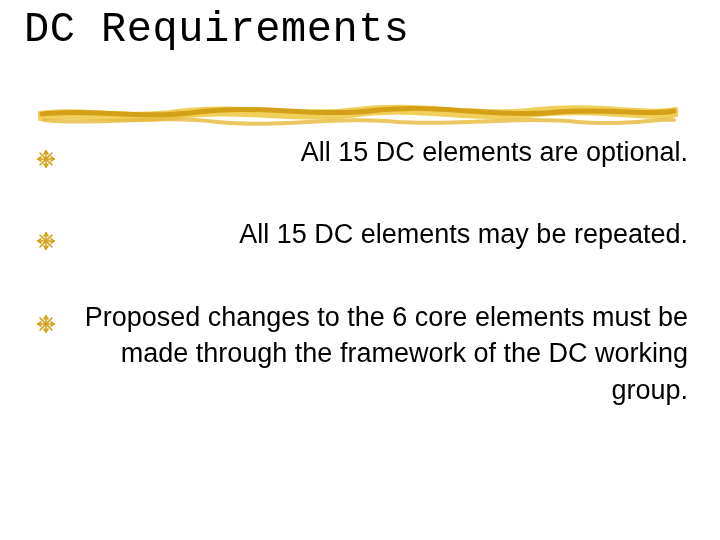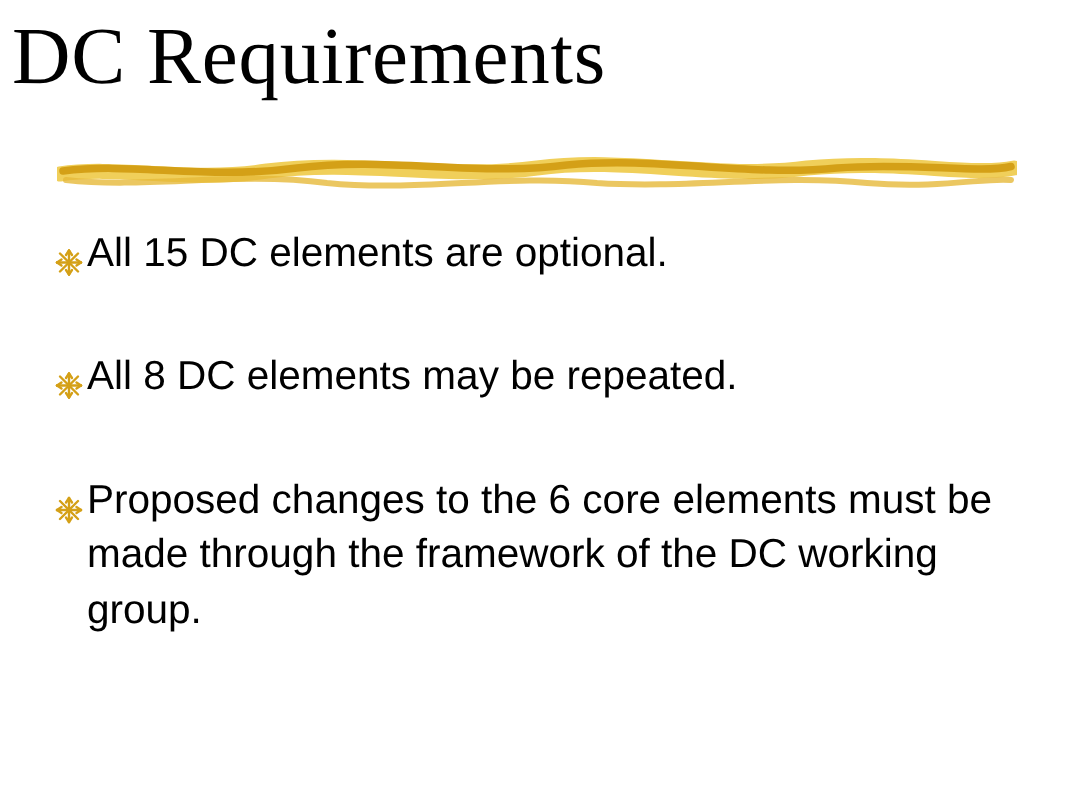--- a/index.html
+++ b/index.html
@@ -14,40 +14,41 @@
   }
   .slide {
     position: relative;
     width: 720px;
     height: 540px;
     box-sizing: border-box;
   }
   .title {
     position: absolute;
     top: 6px;
-    left: 8px;
-    font-family: Liberation Serif, serif;
+    left: 24px;
+    font-family: Liberation Mono, monospace;
     font-weight: 400;
-    font-size: 54px;
+    font-size: 42px;
     letter-spacing: 0.5px;
     color: #000;
   }
   .underline {
     position: absolute;
     top: 100px;
     left: 38px;
     width: 640px;
     height: 28px;
     pointer-events: none;
   }
   .bullets {
     position: absolute;
-    top: 150px;
+    top: 134px;
     left: 36px;
     right: 32px;
+    text-align: right;
   }
   .bullet {
     display: flex;
     align-items: flex-start;
     margin-bottom: 46px;
     font-size: 27px;
     line-height: 1.35;
     color: #000;
   }
   .bullet .marker {
@@ -111,21 +112,21 @@
               <line x1="10" y1="2" x2="12" y2="5"></line>
             <line x1="10" y1="18" x2="8" y2="15"></line>
               <line x1="10" y1="18" x2="12" y2="15"></line>
             <line x1="2" y1="10" x2="5" y2="8"></line>
               <line x1="2" y1="10" x2="5" y2="12"></line>
             <line x1="18" y1="10" x2="15" y2="8"></line>
               <line x1="18" y1="10" x2="15" y2="12"></line>
           </g>
         </svg>
       </span>
-      <span class="text">All 8 DC elements may be repeated.</span>
+      <span class="text">All 15 DC elements may be repeated.</span>
     </div>
 
     <div class="bullet">
       <span class="marker">
         <svg viewBox="0 0 20 20" width="20" height="20">
           <g stroke="#d4a017" stroke-width="1.6" stroke-linecap="round">
             <line x1="10" y1="2" x2="10" y2="18"></line>
             <line x1="2" y1="10" x2="18" y2="10"></line>
             <line x1="4" y1="4" x2="16" y2="16"></line>
             <line x1="16" y1="4" x2="4" y2="16"></line>

